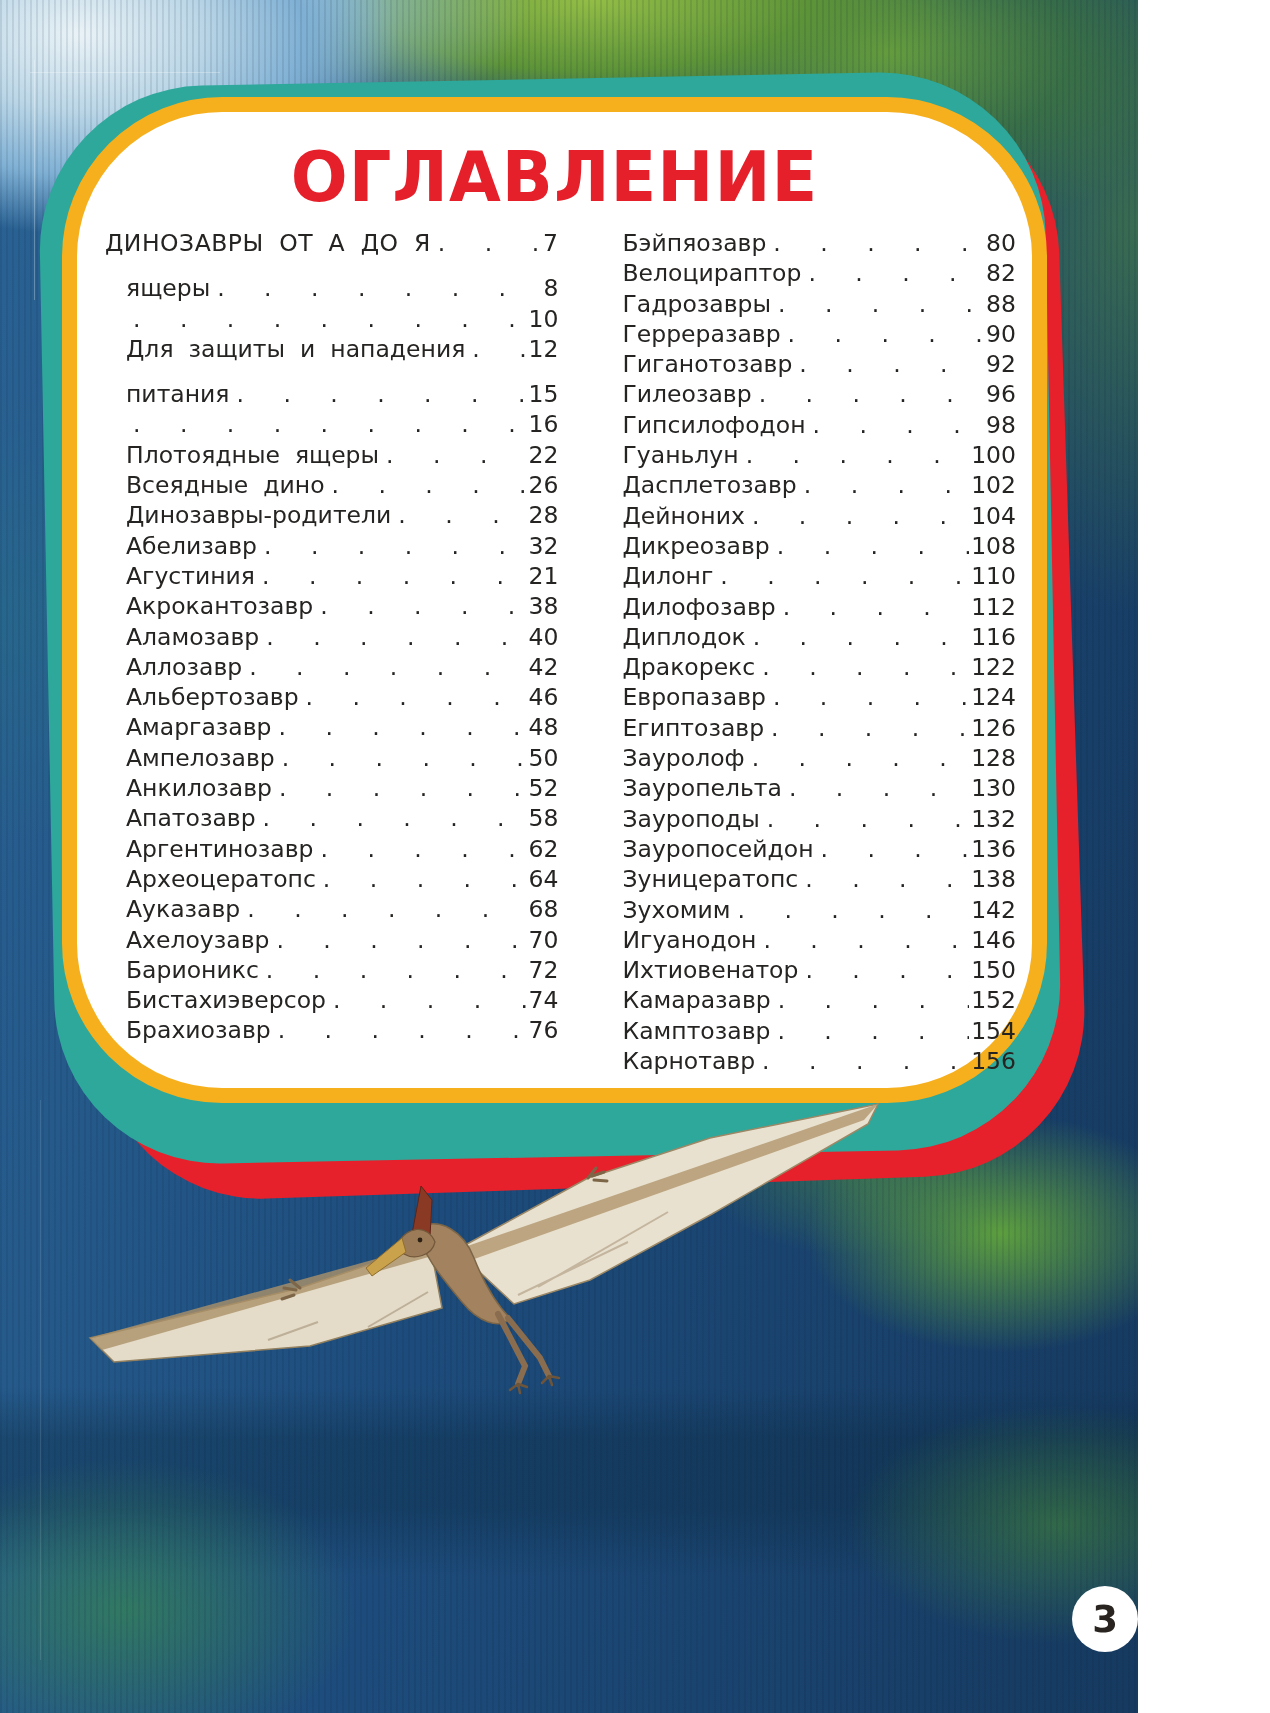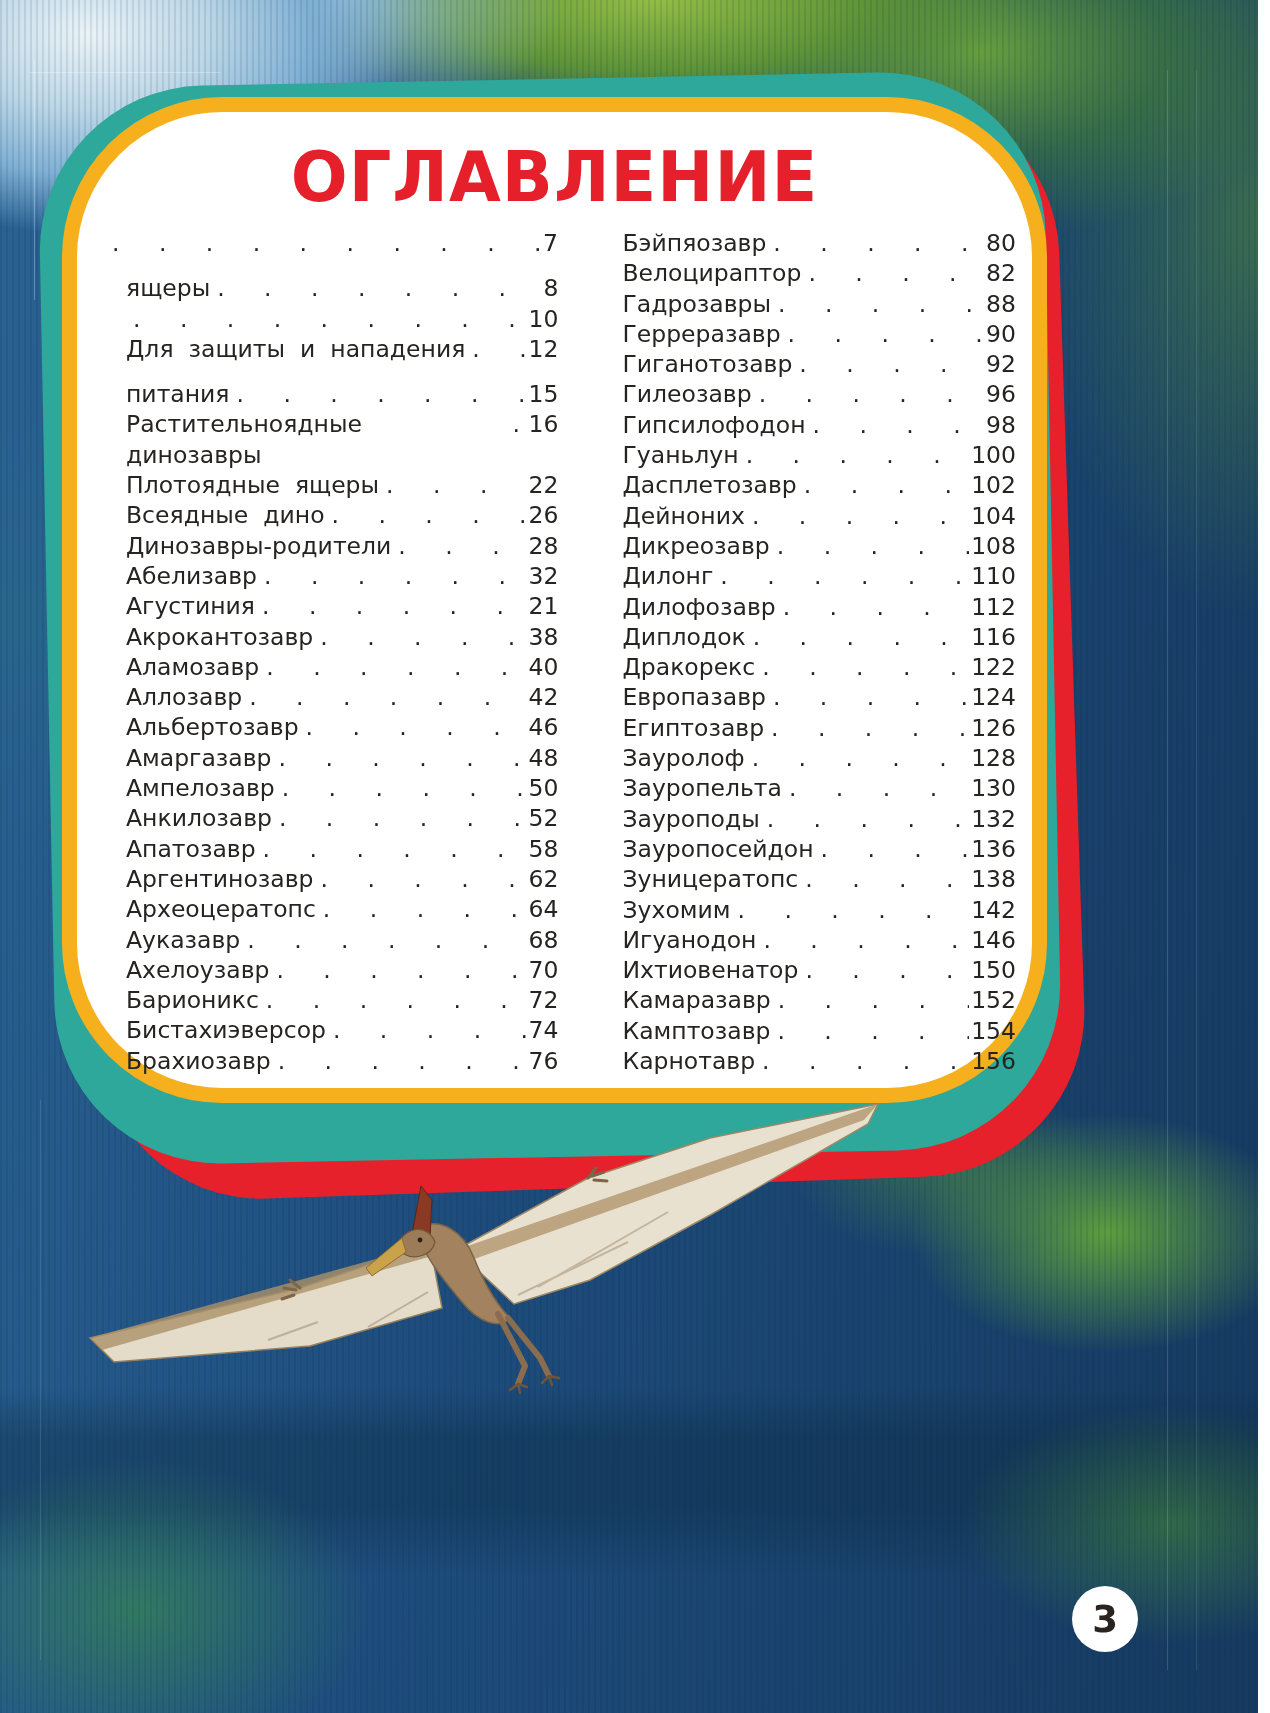--- a/index.html
+++ b/index.html
@@ -1,18 +1,18 @@
 <!DOCTYPE html>
 <html><head>
 <meta charset="utf-8">
 <style>
   html,body{margin:0;padding:0;}
   .page{
     position:relative;
-    width:1258px;height:1713px;
+    width:1138px;height:1713px;
     overflow:hidden;
     font-family:"DejaVu Sans","Liberation Sans",sans-serif;
     background-color:#7dd3fc;
   }
   
   .bg{
     position:absolute;inset:0;
     background-image:
       repeating-linear-gradient(90deg, rgba(8,28,52,.10) 0 2px, rgba(255,255,255,0) 2px 6px),
       radial-gradient(430px 270px at 7% 2%,  #eaf3f7 0%, #bcd7e7 28%, #7fb0d4 52%, rgba(127,176,212,0) 74%),
@@ -89,20 +89,21 @@
 
   <div class="layer red"></div>
   <div class="layer teal"></div>
 
   <div class="card">
     <div class="title">ОГЛАВЛЕНИЕ</div>
     <div class="toc">
       <div class="col col-left" id="col-left">
           <div class="toc-entry caps">
             <div class="toc-line">
+              <span class="toc-label">ДИНОЗАВРЫ ОТ А ДО Я</span>
               <span class="toc-dots">. . . . . . . . . . . . . . . . . . . . . . . . . . . . . . . . . . . . . . . .</span>
               <span class="toc-page">7</span>
             </div>
           </div>
           <div class="toc-entry indent">
             <div class="toc-line toc-wrap">
               <span class="toc-label">ящеры</span>
               <span class="toc-dots">. . . . . . . . . . . . . . . . . . . . . . . . . . . . . . . . . . . . . . . .</span>
               <span class="toc-page">8</span>
             </div>
@@ -122,21 +123,20 @@
           </div>
           <div class="toc-entry indent">
             <div class="toc-line toc-wrap">
               <span class="toc-label">питания</span>
               <span class="toc-dots">. . . . . . . . . . . . . . . . . . . . . . . . . . . . . . . . . . . . . . . .</span>
               <span class="toc-page">15</span>
             </div>
           </div>
           <div class="toc-entry indent">
             <div class="toc-line">
-              <span class="toc-label">Растительноядные динозавры</span>
               <span class="toc-dots">. . . . . . . . . . . . . . . . . . . . . . . . . . . . . . . . . . . . . . . .</span>
               <span class="toc-page">16</span>
             </div>
           </div>
           <div class="toc-entry indent">
             <div class="toc-line">
               <span class="toc-label">Плотоядные ящеры</span>
               <span class="toc-dots">. . . . . . . . . . . . . . . . . . . . . . . . . . . . . . . . . . . . . . . .</span>
               <span class="toc-page">22</span>
             </div>

